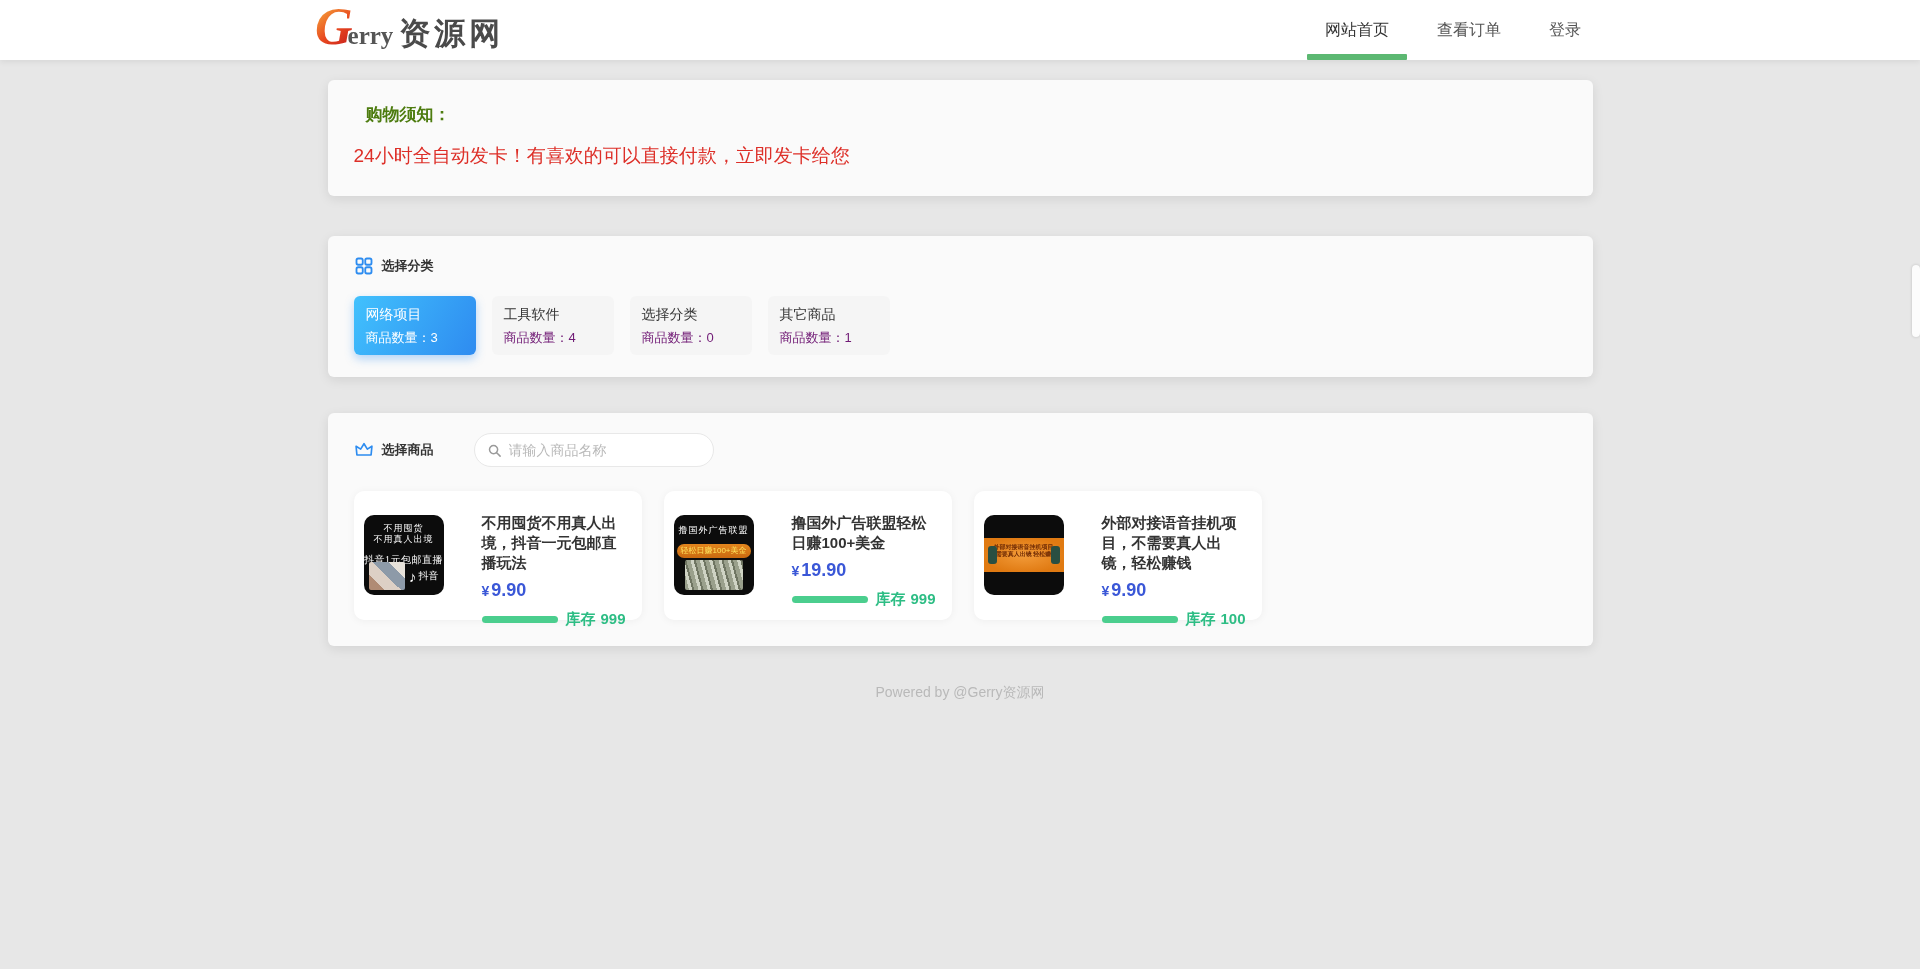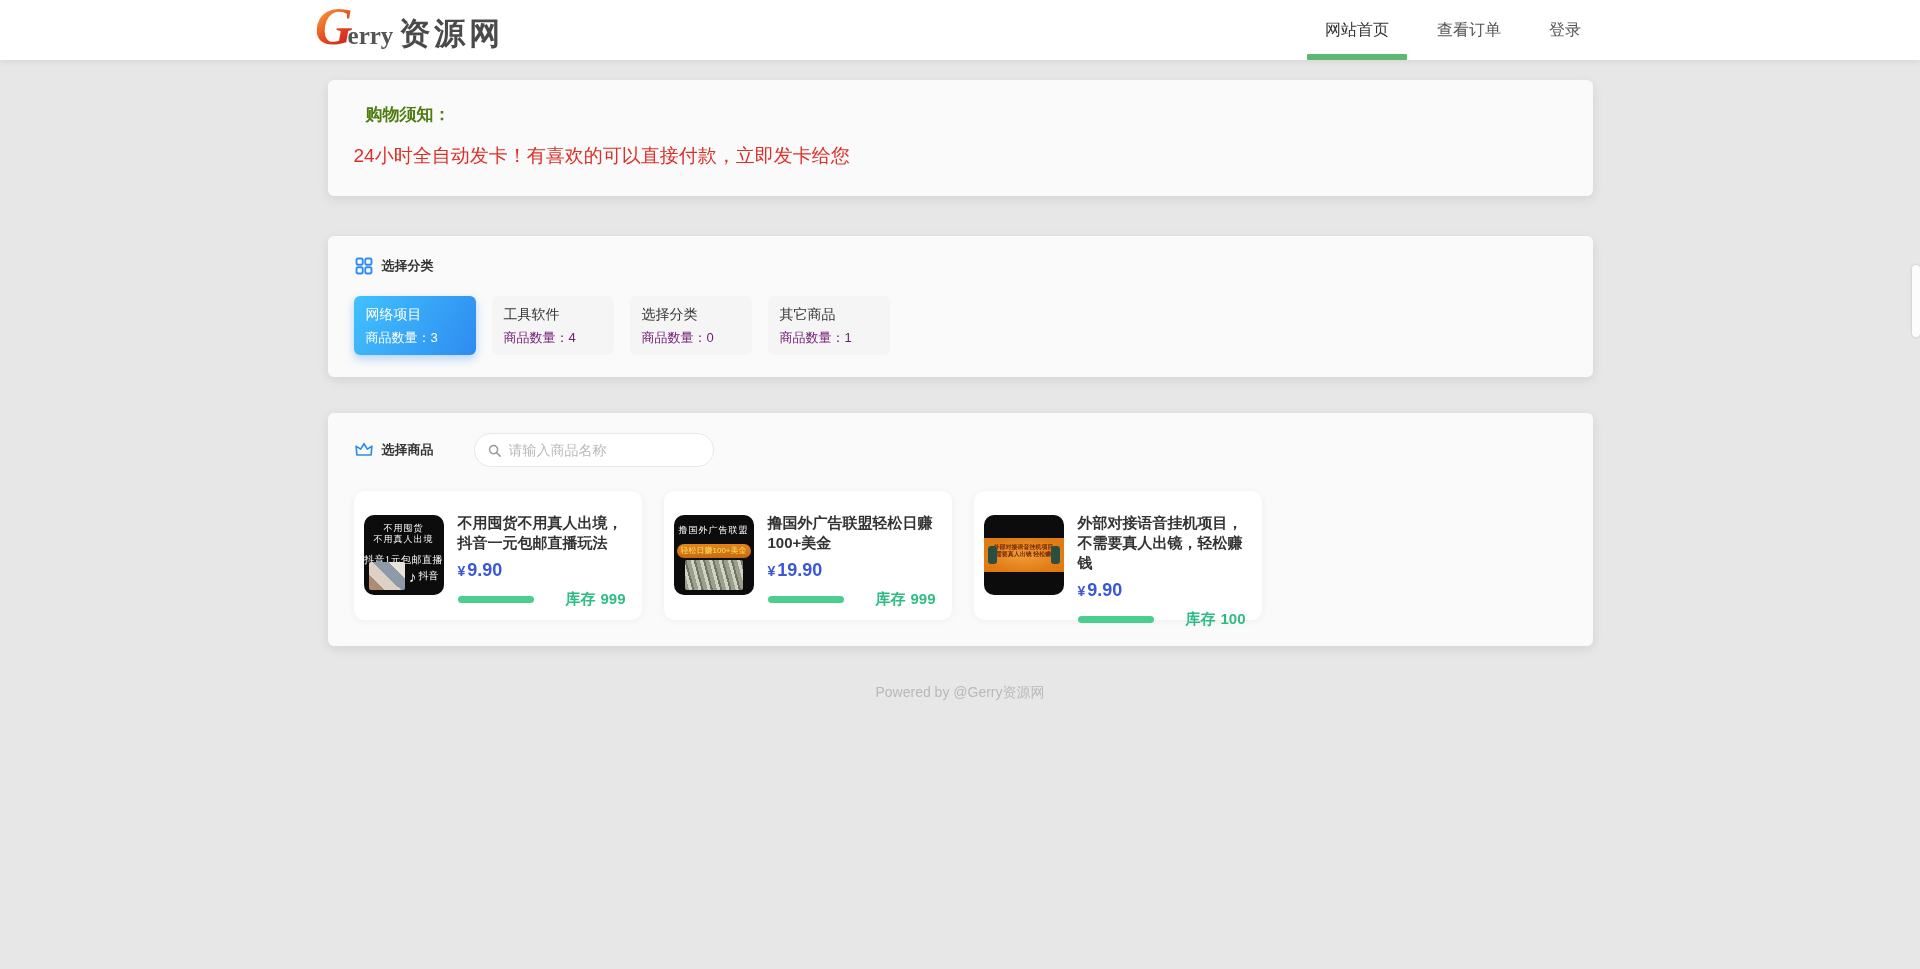--- a/index.html
+++ b/index.html
@@ -59,21 +59,21 @@
   .chip.active .chip-name, .chip.active .chip-count { color:#ffffff; }
 
   
   .products { margin-top:36px; padding:20px 26px 26px; }
   .search-box { margin-left:40px; width:240px; height:34px; border:1px solid #e8e8e8; border-radius:17px; background:#fff; display:flex; align-items:center; padding:0 12px; }
   .search-box svg { flex-shrink:0; margin-right:7px; }
   .search-box input { border:none; outline:none; background:transparent; font-size:14px; color:#666; width:100%; font-family:inherit; }
   .search-box input::placeholder { color:#b9b9b9; }
 
   .item-row { display:flex; gap:22px; margin-top:24px; }
-  .product-item { width:288px; height:129px; background:#ffffff; border-radius:10px; box-shadow:0 1px 8px rgba(0,0,0,.05); display:flex; padding:22px 16px 0 10px; cursor:pointer; }
+  .product-item { width:288px; height:129px; background:#ffffff; border-radius:10px; box-shadow:0 1px 8px rgba(0,0,0,.05); display:flex; padding:22px 16px 0 10px; cursor:pointer;gap:24px; }
   .thumb { width:80px; height:80px; border-radius:10px; background:#0c0c0c; color:#fff; position:relative; overflow:hidden; flex-shrink:0; margin-top:2px; }
   .pinfo { flex:1; margin-left:14px; display:flex; flex-direction:column; }
   .ptitle { font-size:15px; font-weight:bold; color:#333; line-height:20px; }
   .pprice { margin-top:7px; color:#3a57d7; font-weight:bold; }
   .pprice .cur { font-size:14px; }
   .pprice .amt { font-size:18px; margin-left:2px; }
   .pbottom { margin-top:9px; display:flex; align-items:center; justify-content:space-between; }
   .stock-bar { width:76px; height:7px; border-radius:4px; background:#4bce8e; }
   .stock { font-size:15px; font-weight:bold; color:#2dbd84; }
   .stock .num { margin-left:5px; }

